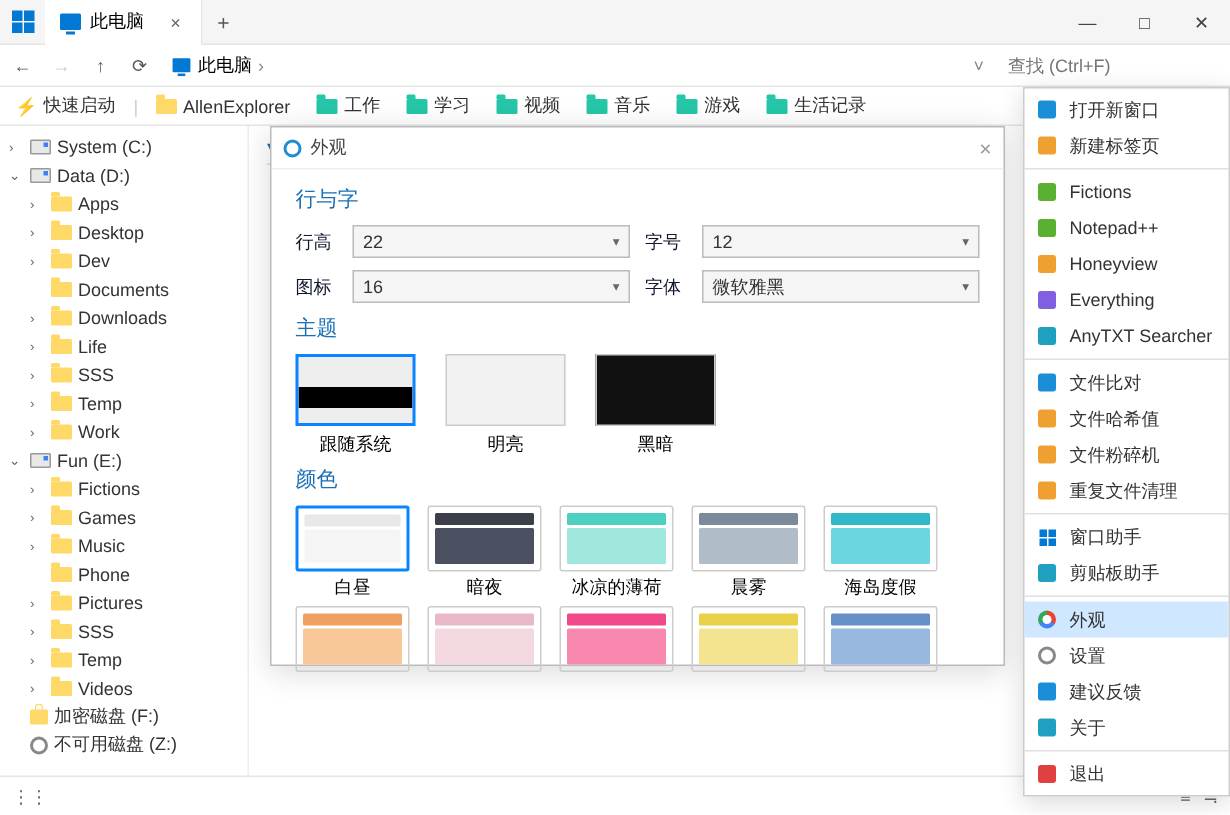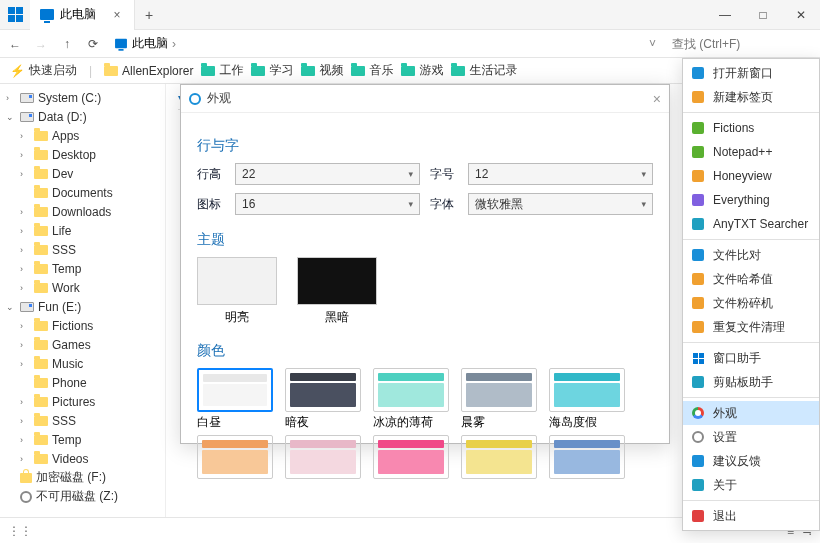--- a/index.html
+++ b/index.html
@@ -44,34 +44,34 @@
 .content{flex:1;padding:6px 12px;color:#1a6fb5}
 .statusbar{position:absolute;bottom:0;left:0;right:0;height:26px;border-top:1px solid #e5e5e5;display:flex;align-items:center;padding:0 8px;gap:10px;background:#fff}
 .sb-ico{color:#666}
 .sb-right{margin-left:auto;display:flex;gap:8px}
 
 .dialog{position:absolute;left:180px;top:84px;width:490px;height:360px;background:#fff;border:1px solid #bbb;box-shadow:0 4px 20px rgba(0,0,0,.15)}
 .dialog-hd{height:28px;display:flex;align-items:center;padding:0 8px;gap:6px;border-bottom:1px solid #eee;color:#444}
 .gear-ico{width:12px;height:12px;border:2px solid #1a8fd8;border-radius:50%}
 .dialog-close{margin-left:auto;color:#999;font-size:14px}
 .dialog-body{padding:8px 16px;overflow:hidden}
-.sect-title{color:#1a6fb5;font-size:14px;margin:16px 0 8px}
+.sect-title{color:#1a6fb5;font-size:14px;margin:3px 0 8px}
 .form-row{display:flex;align-items:center;gap:10px;margin-bottom:8px}
 .form-label{width:28px;color:#0f172a}
 .select{flex:1;height:22px;border:1px solid #bbb;background:#f5f5f5;display:flex;align-items:center;padding:0 6px;justify-content:space-between;color:#333}
 .sel-arrow{color:#666;font-size:9px}
 .theme-row{display:flex;gap:20px;margin-bottom:6px}
 .theme-item{width:80px;text-align:center}
 .theme-thumb{width:80px;height:48px;border:1px solid #ccc;margin-bottom:4px;position:relative;overflow:hidden}
 .theme-item.sel .theme-thumb{border:2px solid #0a84ff}
 .th-sys{background:#eee}.th-sys::after{content:"";position:absolute;left:0;top:20px;right:0;height:14px;background:#000}
 .th-light{background:#f2f2f2}
 .th-dark{background:#111}
 .color-row{display:flex;gap:12px;margin-bottom:4px;flex-wrap:wrap}
-.color-item{width:76px;}
+.color-item{width:76px;text-align:center}
 .color-thumb{width:76px;height:44px;border:1px solid #ccc;border-radius:2px;position:relative;overflow:hidden;margin-bottom:2px}
 .color-item.sel .color-thumb{border:2px solid #0a84ff}
 .ct{position:absolute;left:4px;top:4px;right:4px;height:8px;border-radius:1px}
 .cb{position:absolute;left:4px;top:14px;right:4px;bottom:4px;border-radius:1px}
 
 .menu{position:absolute;right:0;top:58px;width:138px;background:#fff;border:1px solid #ccc;box-shadow:0 4px 16px rgba(0,0,0,.15);padding:2px 0}
 .menu-item{height:24px;display:flex;align-items:center;padding:0 8px;gap:8px;color:#333}
 .menu-item.sel{background:#cfe8ff}
 .menu-sep{height:1px;background:#e0e0e0;margin:3px 0}
 .mi{width:14px;height:14px;display:flex;align-items:center;justify-content:center}
@@ -126,21 +126,21 @@
   <div class="navdrop">˅</div>
   <input class="search" placeholder="查找 (Ctrl+F)" style="">
 </div>
 
 <div class="toolbar">
   <div class="tool-item">
     <span style="color:#f0a030">⚡</span>
     <span>快速启动</span>
   </div>
   <span style="color:#ccc">|</span>
-  <div id="tool-items" style="display:flex;gap:0">
+  <div id="tool-items" style="display:flex;gap:10px">
       <div class="tool-item">
         <span class="folder-ico"></span>
         <span>AllenExplorer</span>
       </div>
       <div class="tool-item">
         <span class="folder-ico teal"></span>
         <span>工作</span>
       </div>
       <div class="tool-item">
         <span class="folder-ico teal"></span>
@@ -326,20 +326,24 @@
           <span class="sel-arrow">▾</span>
         </div>
       <span class="form-label">字体</span>
       <div class="select">
           <span>微软雅黑</span>
           <span class="sel-arrow">▾</span>
         </div>
     </div>
     <div class="sect-title">主题</div>
     <div class="theme-row" id="theme-row">
+        <div class="theme-item sel">
+          <div class="theme-thumb th-sys"></div>
+          <div>跟随系统</div>
+        </div>
         <div class="theme-item">
           <div class="theme-thumb th-light"></div>
           <div>明亮</div>
         </div>
         <div class="theme-item">
           <div class="theme-thumb th-dark"></div>
           <div>黑暗</div>
         </div>
       </div>
     <div class="sect-title">颜色</div>

